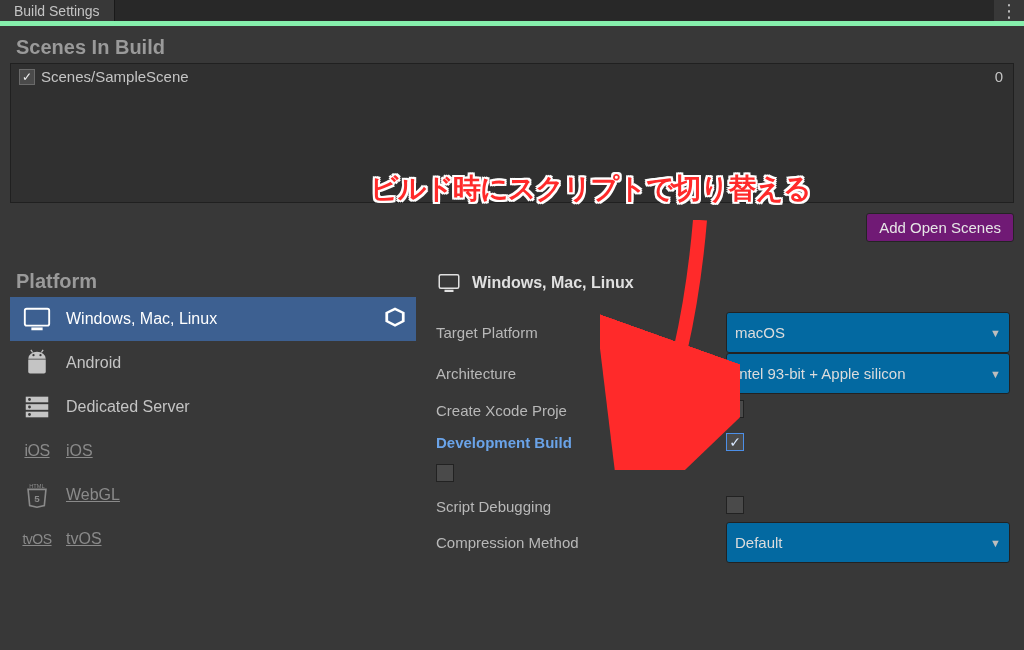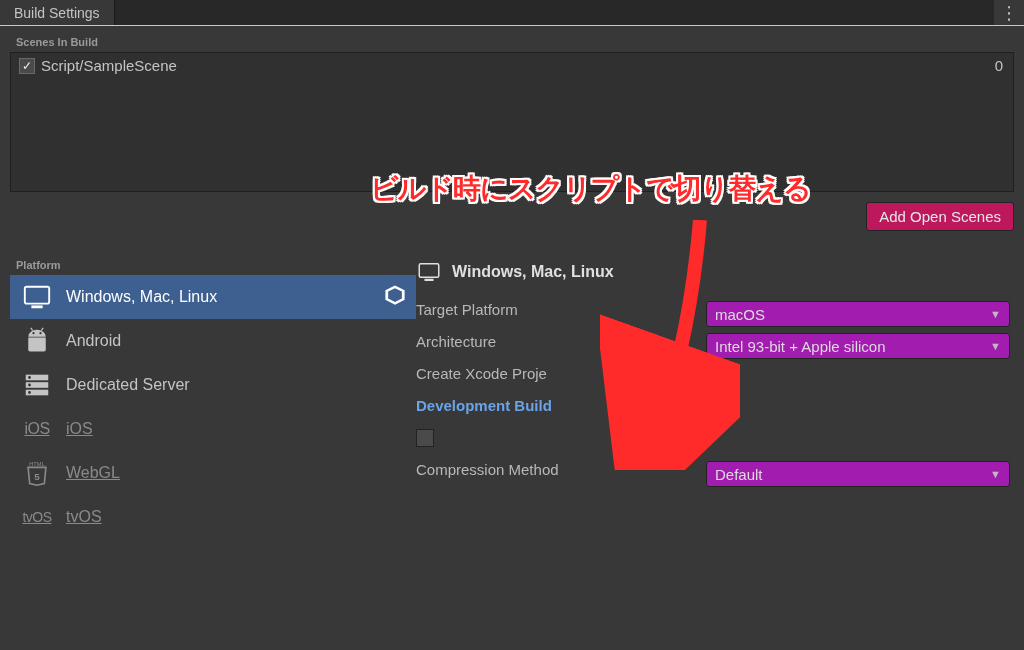--- a/index.html
+++ b/index.html
@@ -1,55 +1,55 @@
 <!DOCTYPE html>
 <html><head>
 <meta charset="utf-8">
 <style>
 * { margin: 0; padding: 0; box-sizing: border-box; font-family: -apple-system, BlinkMacSystemFont, "Segoe UI", Arial, sans-serif; }
 body { background: #383838; color: #c4c4c4; width: 1024px; height: 650px; overflow: hidden; position: relative; }
 
-.tab-bar { display: flex; background: #282828; height: 26px; align-items: stretch; border-bottom: 1px solid #86efac; }
+.tab-bar { display: flex; background: #282828; height: 26px; align-items: stretch; border-bottom: 5px solid #86efac; }
 .tab { background: #383838; padding: 4px 14px; font-size: 14px; color: #c4c4c4; border-right: 1px solid #191919; display: flex; align-items: center; }
 .tab-spacer { flex: 1; background: #282828; }
 .kebab { width: 30px; display: flex; align-items: center; justify-content: center; color: #c4c4c4; font-size: 18px; background: #383838; }
 
 .content { padding: 6px 10px 0 10px; }
 
-.section-label { font-size: 11px; font-weight: bold; color: #9a9a9a; margin: 4px 0 4px 6px; }
+.section-label { font-size: 20px; font-weight: bold; color: #9a9a9a; margin: 4px 0 4px 6px; }
 
 .scenes-box { border: 1px solid #202020; background: #303030; height: 140px; padding: 4px 8px; display: flex; flex-direction: column; }
 .scene-row { display: flex; align-items: center; font-size: 15px; color: #c4c4c4; }
 .scene-row .chk { width: 16px; height: 16px; border: 1px solid #6a6a6a; background: #4a4a4a; margin-right: 6px; display: inline-flex; align-items: center; justify-content: center; font-size: 12px; color: #ededed; }
 .scene-idx { margin-left: auto; padding-right: 2px; }
 
 .add-scenes-row { display: flex; justify-content: flex-end; margin-top: 10px; }
-.btn { background: #be185d; color: #e6e6e6; border: 1px solid #242424; border-radius: 3px; padding: 5px 12px; font-size: 15px; }
-
-.cols { display: flex; margin-top: 24px; }
+.btn { background: #701a75; color: #e6e6e6; border: 1px solid #242424; border-radius: 3px; padding: 5px 12px; font-size: 15px; }
+
+.cols { display: flex; gap: 20px; margin-top: 24px; }
 
 .platform-col { width: 406px; }
 .platform-list { }
 .plat-item { display: flex; align-items: center; height: 44px; padding: 0 10px; font-size: 16px; color: #c4c4c4; }
 .plat-item.selected { background: #3d6091; color: #ffffff; }
 .plat-item.dim { color: #8a8a8a; text-decoration: underline; }
 .plat-icon { width: 34px; height: 34px; margin-right: 12px; display: inline-flex; align-items: center; justify-content: center; }
 .plat-item .unity-badge { margin-left: auto; }
 
 .detail-col { flex: 1; padding-right: 4px; }
 .detail-title-row { display: flex; align-items: center; height: 34px; margin-bottom: 12px; }
 .detail-title-row .plat-icon { width: 26px; height: 26px; margin-right: 10px; }
 .detail-title { font-size: 16px; font-weight: bold; color: #e0e0e0; }
 
-.prop-row { display: flex; align-items: flex-start; min-height: 32px; font-size: 15px; }
+.prop-row { display: flex; align-items: center; min-height: 32px; font-size: 15px; }
 .prop-label { width: 290px; color: #b8b8b8; }
 .prop-label.hl { color: #6aa3e8; font-weight: bold; }
 .prop-ctrl { flex: 1; }
 
-.dropdown { background: #a21caf; border: 1px solid #222; border-radius: 3px; height: 26px; display: flex; align-items: center; padding: 7px 8px; color: #dcdcdc; font-size: 15px; position: relative; }
+.dropdown { background: #0369a1; border: 1px solid #222; border-radius: 3px; height: 41px; display: flex; align-items: center; padding: 7px 8px; color: #dcdcdc; font-size: 15px; position: relative; }
 .dropdown .dd-arrow { margin-left: auto; font-size: 11px; color: #bdbdbd; }
 
 .chkbox { width: 18px; height: 18px; border: 1px solid #222; background: #4a4a4a; display: inline-flex; align-items: center; justify-content: center; }
 .chkbox.checked { border-color: #4c8fe8; }
 .chkbox.checked::after { content: "✓"; color: #d9e8ff; font-size: 14px; line-height: 1; }
 
 .annot { position: absolute; left: 370px; top: 170px; font-size: 28px; font-weight: 900; color: #ff2a2a; text-shadow: -2px -2px 0 #fff, 2px -2px 0 #fff, -2px 2px 0 #fff, 2px 2px 0 #fff, -2px 0 0 #fff, 2px 0 0 #fff, 0 -2px 0 #fff, 0 2px 0 #fff; white-space: nowrap; pointer-events: none; letter-spacing: -1px; }
 
 .arrow-svg { position: absolute; left: 600px; top: 220px; pointer-events: none; }
 </style>
@@ -61,21 +61,21 @@
   <div class="tab-spacer"></div>
   <div class="kebab">⋮</div>
 </div>
 
 <div class="content">
 
   <div class="section-label">Scenes In Build</div>
   <div class="scenes-box">
     <div class="scene-row">
       <span class="chk">✓</span>
-      <span>Script/SampleScene</span>
+      <span>Scenes/SampleScene</span>
       <span class="scene-idx">0</span>
     </div>
   </div>
   <div class="add-scenes-row">
     <button class="btn">Add Open Scenes</button>
   </div>
 
   <div class="cols">
 
     <div class="platform-col">
@@ -189,20 +189,24 @@
       <div class="prop-row">
         <div class="prop-label hl">Development Build</div>
         <div class="prop-ctrl"><span class="chkbox checked"></span></div>
       </div>
 
 
       <div class="prop-row">
         <div class="prop-ctrl"><span class="chkbox"></span></div>
       </div>
 
+      <div class="prop-row">
+        <div class="prop-label">Script Debugging</div>
+        <div class="prop-ctrl"><span class="chkbox"></span></div>
+      </div>
 
       <div class="prop-row">
         <div class="prop-label">Compression Method</div>
         <div class="prop-ctrl">
           <div class="dropdown">
             <span>Default</span>
               <span class="dd-arrow">▼</span>
           </div>
         </div>
       </div>

